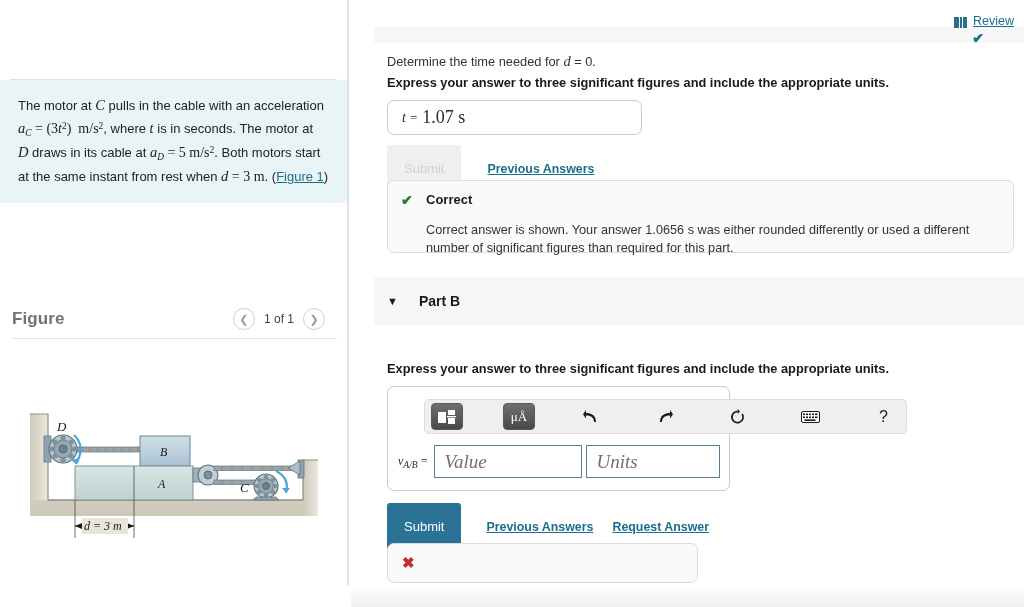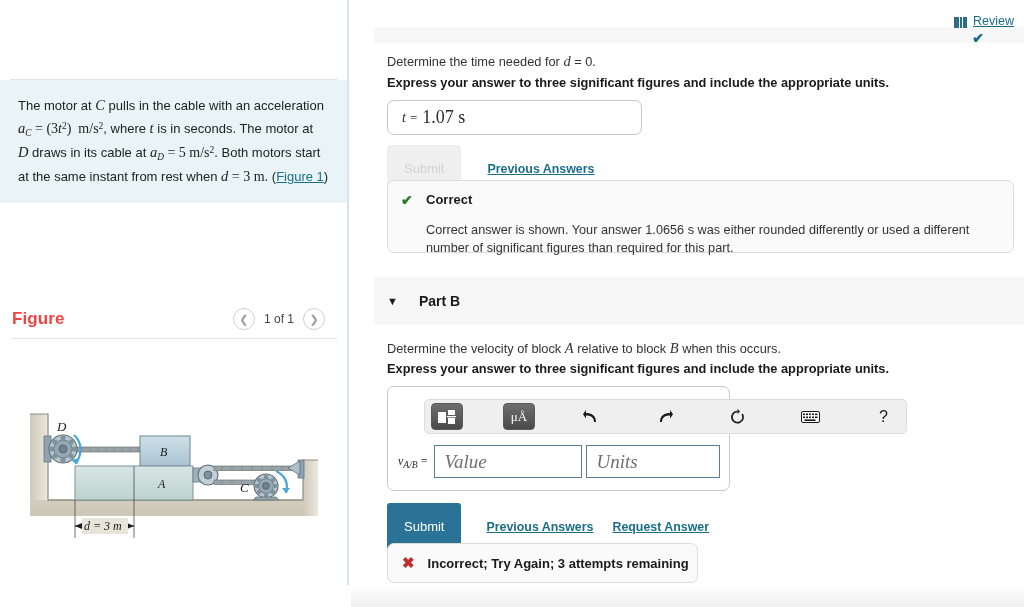--- a/index.html
+++ b/index.html
@@ -55,21 +55,21 @@
   }
   #figure-head-row {
     display: flex;
     align-items: center;
     justify-content: space-between;
     height: 38px;
   }
   #figure-title {
     font-size: 17px;
     font-weight: bold;
-    color: #ef4444;
+    color: #737373;
     letter-spacing: .1px;
   }
   #figure-nav {
     display: flex;
     align-items: center;
     gap: 9px;
     margin-right: 12px;
   }
   .nav-circle {
     width: 20px; height: 20px;
@@ -425,23 +425,20 @@
           <div class="fb-body" style="margin-top:14px;max-width:575px;">Correct answer is shown. Your answer 1.0656 s was either rounded differently or used a different number of significant figures than required for this part.</div>
         </div>
       </div>
     </div>
 
     <div id="partb-header">
       <span id="partb-caret">▼</span>
       <span id="partb-label">Part B</span>
     </div>
 
-    <div style="position:absolute;left:36px;top:338px;" class="prompt">
-      <span>Determine the velocity of block </span><span class="mathvar">A</span><span> relative to block </span><span class="mathvar">B</span><span> when this occurs.</span>
-    </div>
 
     <div style="position:absolute;left:36px;top:361px;" class="bold-instruction">Express your answer to three significant figures and include the appropriate units.</div>
 
     <div class="answer-box" style="position:absolute;left:36px;top:386px;width:343px;height:105px;">
 
       <div id="mathbar" style="margin:12px 0 0 36px;gap:40px;">
         <div class="tb-dark">
           <svg width="20" height="16" viewBox="0 0 20 16">
             <rect x="1" y="3" width="8" height="11" fill="#fff"></rect>
             <rect x="11" y="1" width="7" height="5" fill="#fff"></rect>
@@ -506,19 +503,18 @@
     </div>
 
     <div style="position:absolute;left:36px;top:503px;display:flex;align-items:center;gap:25px;">
       <button class="btn-submit">Submit</button>
       <span class="tlink">Previous Answers</span>
       <span class="tlink" style="margin-left:-6px;">Request Answer</span>
     </div>
 
     <div class="feedback" style="position:absolute;left:36px;top:543px;width:311px;height:40px;display:flex;align-items:center;padding-left:14px;">
       <span style="color:#c42b2b;font-size:15px;font-weight:bold;margin-right:13px;">✖</span>
-      <span style="font-weight:bold;font-size:13px;color:#1a1a1a;">Incorrect; Try Again; 3 attempts remaining</span>
     </div>
   </div>
 
   <div id="bottom-fade"></div>
   <div id="bottom-fade-left"></div>
 </div>
 
 </body></html>

